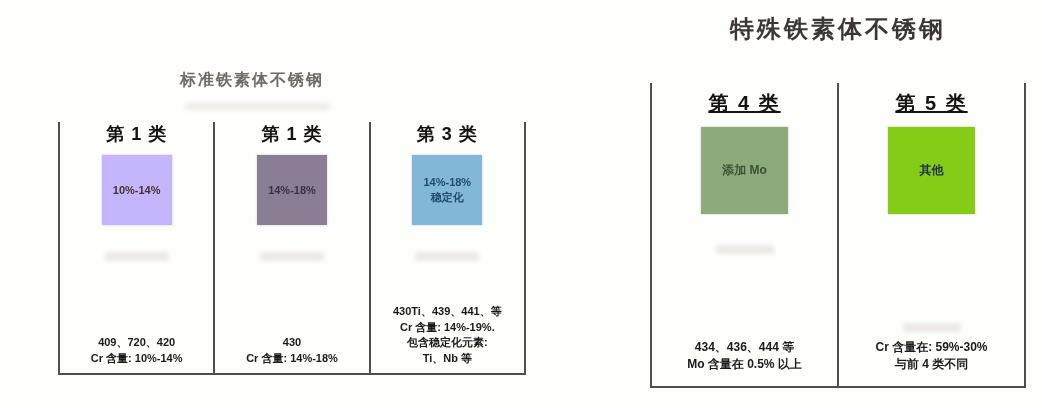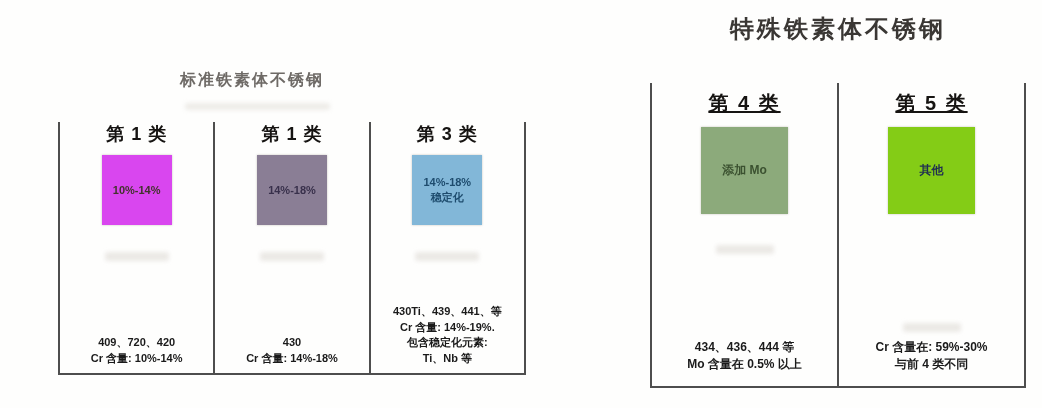--- a/index.html
+++ b/index.html
@@ -20,21 +20,21 @@
   .col:last-child{border-right:2px solid #4e4e4e;}
   .col-header{font-weight:700;color:#161412;}
   .panel-left  .col-header{margin-top:1px;font-size:18px;line-height:22px;letter-spacing:1px;}
   .panel-right .col-header{margin-top:8px;font-size:20px;line-height:24px;letter-spacing:2px;text-decoration:underline;}
   .box{
     display:flex;flex-direction:column;align-items:center;justify-content:center;
     text-align:left;font-weight:700;box-shadow:0 0 2px rgba(90,80,70,.35);
   }
   .panel-left  .box{width:70px;height:70px;margin-top:10px;font-size:11px;line-height:15px;}
   .panel-right .box{width:87px;height:87px;margin-top:12px;font-size:12px;line-height:17px;}
-  .box-c1{background:#d946ef;color:#42332c;}
+  .box-c1{background:#c4b5fd;color:#42332c;}
   .box-c2{background:#8a7e95;color:#38304b;}
   .box-c3{background:#82b7d8;color:#1e4c6e;}
   .box-c4{background:#8caa7b;color:#3b5130;}
   .box-c5{background:#84cc16;color:#1f2d52;}
   .box span{display:block;}
   .notes{
     margin-top:auto;text-align:center;color:#1a1a1a;font-weight:600;
   }
   .panel-left  .notes{margin-bottom:7px;font-size:11px;line-height:15.5px;text-align:center;}
   .panel-right .notes{margin-bottom:13px;font-size:12px;line-height:17px;}

